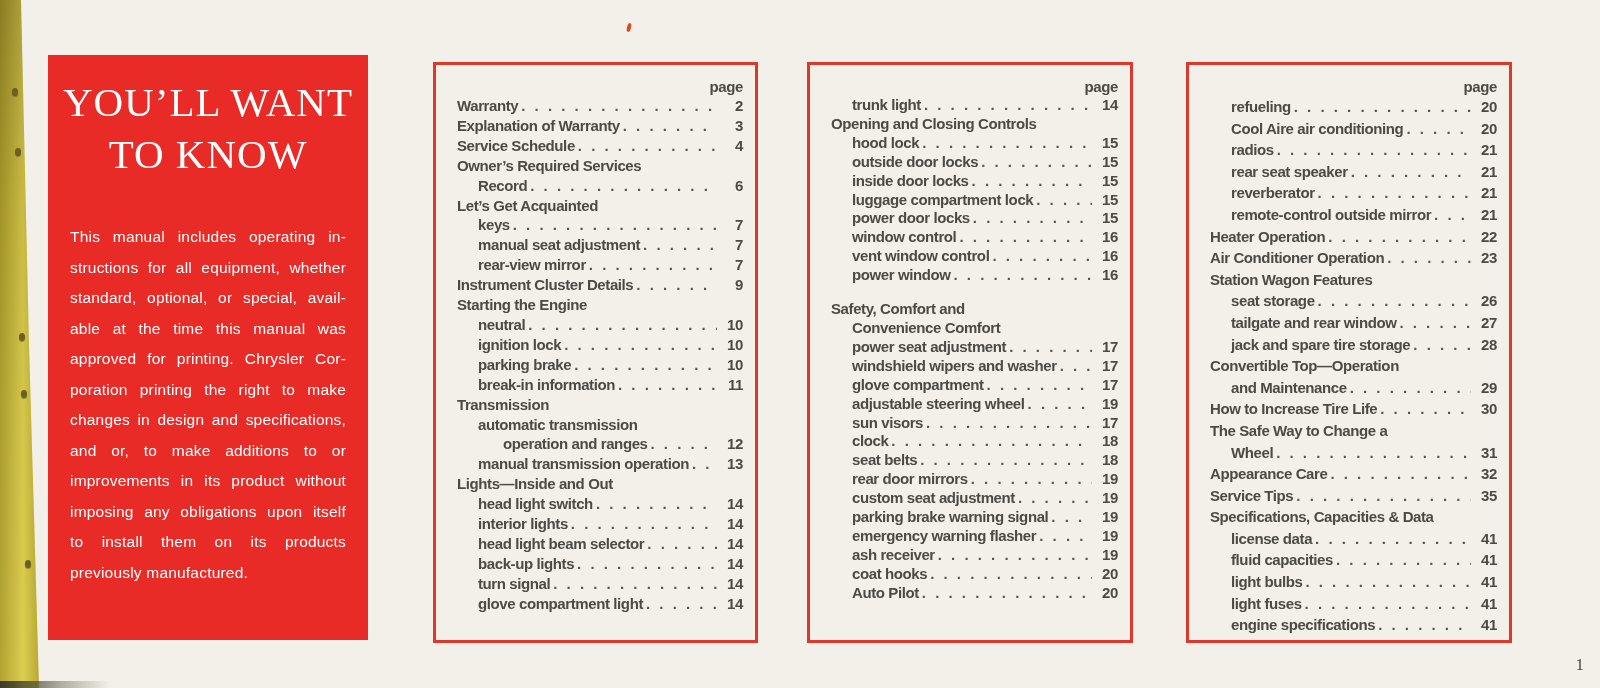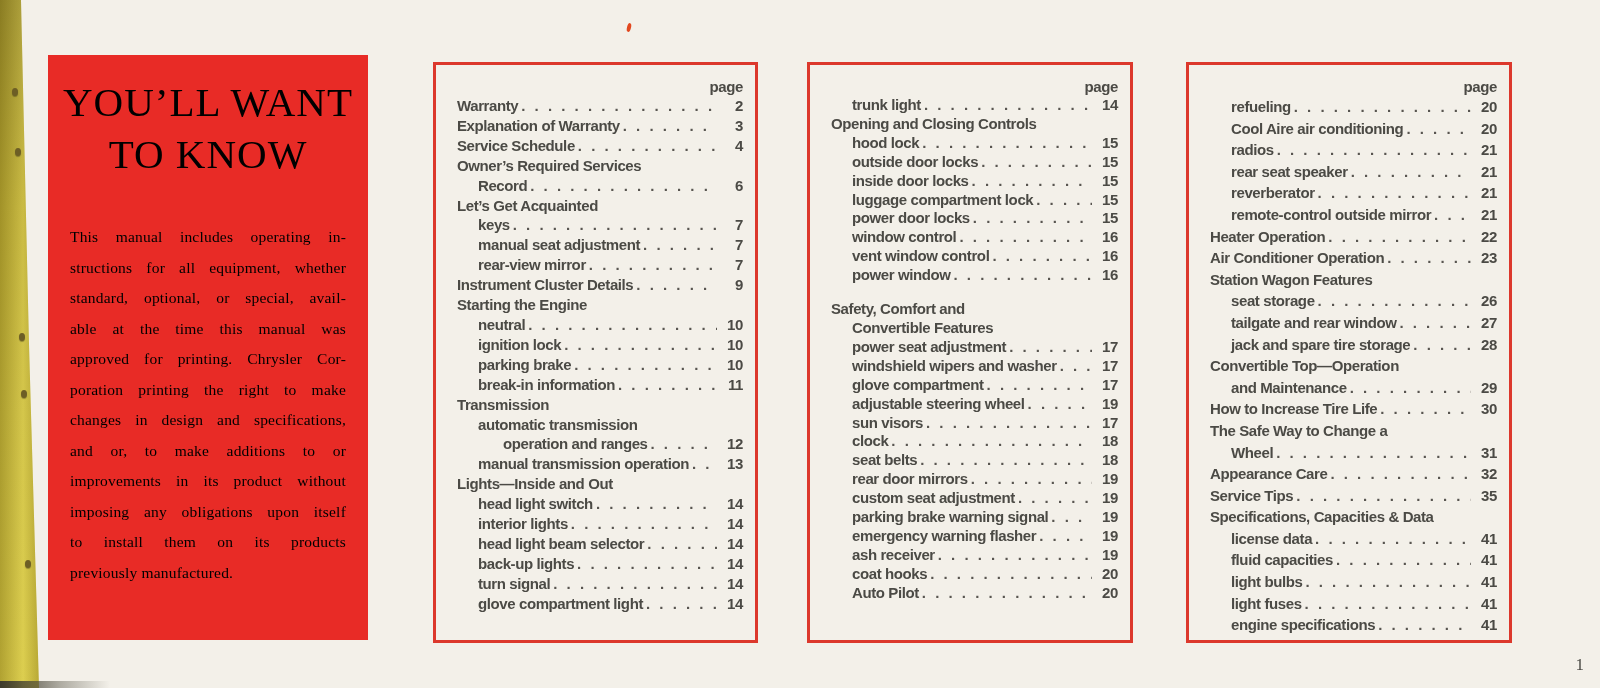--- a/index.html
+++ b/index.html
@@ -18,21 +18,21 @@
     background:linear-gradient(90deg,#3d3a2c,rgba(90,88,75,.45) 55%,rgba(120,118,105,0));}
 
   
   .speck{position:absolute;left:627px;top:23px;width:4px;height:9px;border-radius:50%;
     background:#e2481f;transform:rotate(14deg);}
 
   
   .intro{position:absolute;left:48px;top:55px;width:320px;height:585px;background:#e82b26;color:#ffffff;}
   .intro-title{margin-top:21px;text-align:center;font-family:"Liberation Serif",serif;
     font-size:41px;line-height:52px;letter-spacing:1px;font-weight:400;}
-  .intro-body{margin:42px 22px 0 22px;font-size:15.5px;letter-spacing:.2px;font-family:Liberation Serif, serif;}
+  .intro-body{margin:42px 22px 0 22px;font-size:15.5px;letter-spacing:.2px;}
   .intro-line{height:30.5px;line-height:30.5px;text-align:justify;text-align-last:justify;white-space:nowrap;}
   .intro-line:last-child{text-align-last:left;}
 
   
   .toc-box{position:absolute;top:62px;height:581px;border:3px solid #ef4444;box-sizing:border-box;
     padding:13px 12px 0 21px;color:#4b4a45;font-weight:700;font-size:15px;letter-spacing:-.4px;}
   .toc-1{left:433px;width:325px;}
   .toc-2{left:807px;width:326px;}
   .toc-3{left:1186px;width:326px;}
   .page-header{text-align:right;line-height:18px;}
@@ -59,21 +59,21 @@
   <div class="spine"></div>
   <div class="spine-shade"></div>
   <div class="binding-dot" style="left:12px;top:88px;"></div>
   <div class="binding-dot" style="left:15px;top:148px;"></div>
   <div class="binding-dot" style="left:19px;top:333px;"></div>
   <div class="binding-dot" style="left:21px;top:390px;"></div>
   <div class="binding-dot" style="left:25px;top:560px;"></div>
   <div class="corner-shadow"></div>
   <div class="speck"></div>
 
-  <section class="intro" style="background: rgb(232, 43, 38); color: #000000;">
+  <section class="intro" style="background: rgb(232, 43, 38); color: #ffffff;">
     <div class="intro-title">
       <div>YOU’LL WANT</div>
       <div>TO KNOW</div>
     </div>
     <div class="intro-body">
         <div class="intro-line">This manual includes operating in-</div>
         <div class="intro-line">structions for all equipment, whether</div>
         <div class="intro-line">standard, optional, or special, avail-</div>
         <div class="intro-line">able at the time this manual was</div>
         <div class="intro-line">approved for printing. Chrysler Cor-</div>
@@ -260,21 +260,21 @@
         <div class="toc-row ind-1">
           <span class="lbl">power window</span>
           <span class="dots"></span>
           <span class="num">16</span>
         </div>
         <div class="toc-spacer"></div>
         <div class="toc-row">
           <span class="lbl">Safety, Comfort and</span>
         </div>
         <div class="toc-row ind-1">
-          <span class="lbl">Convertible Features</span>
+          <span class="lbl">Convenience Comfort</span>
         </div>
         <div class="toc-row ind-1">
           <span class="lbl">power seat adjustment</span>
           <span class="dots"></span>
           <span class="num">17</span>
         </div>
         <div class="toc-row ind-1">
           <span class="lbl">windshield wipers and washer</span>
           <span class="dots"></span>
           <span class="num">17</span>

